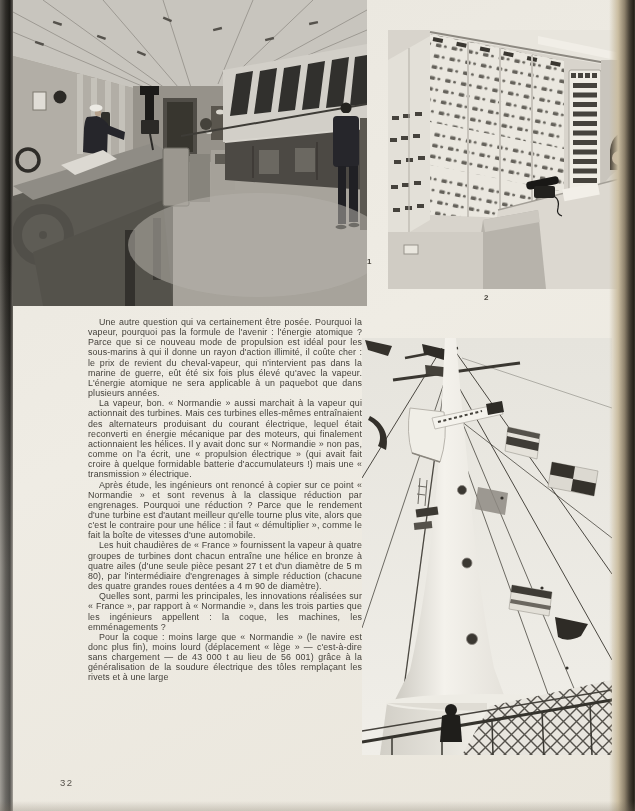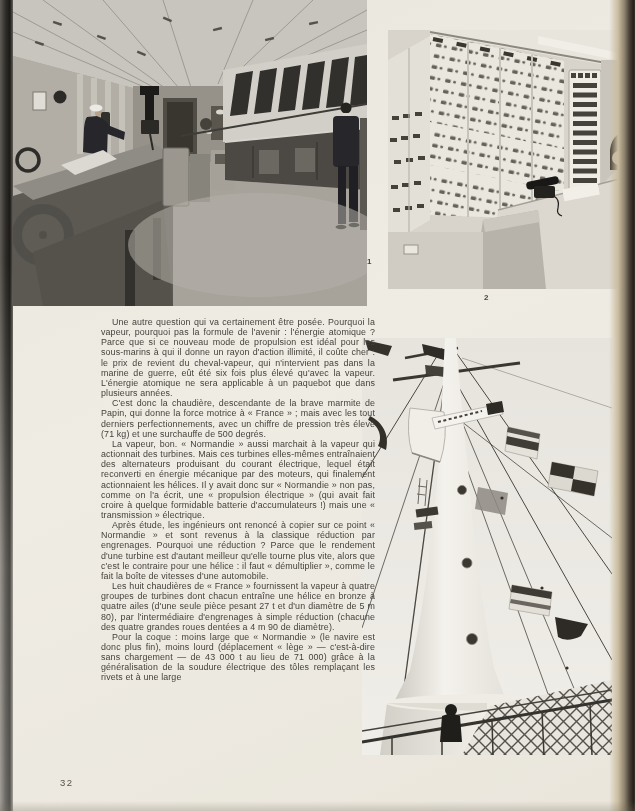--- a/index.html
+++ b/index.html
@@ -10,21 +10,21 @@
   }
   .photo{position:absolute;overflow:hidden;}
   .photo svg{display:block;}
   .photo-bridge{left:13px;top:0;width:354px;height:306px;}
   .photo-switchboard{left:388px;top:30px;width:247px;height:259px;}
   .photo-mast{left:362px;top:338px;width:250px;height:417px;}
   .figcap{position:absolute;font-size:8px;font-weight:bold;color:#4a463f;line-height:8px;}
   .figcap-1{left:367px;top:258px;}
   .figcap-2{left:484px;top:294px;}
   .textcol{
-    position:absolute;left:101px;top:317px;width:274px;
+    position:absolute;left:88px;top:317px;width:274px;
     color:#45423c;font-size:8.9px;line-height:10.15px;
     text-align:justify;letter-spacing:0.12px;
     hyphens:auto;-webkit-hyphens:auto;
   }
   .textcol p{margin:0;text-indent:11px;}
   .pagenum{position:absolute;left:60px;top:777px;font-size:9.5px;color:#56524b;letter-spacing:1.5px;}
   .edge-left{
     position:absolute;left:0;top:0;width:13px;height:811px;z-index:4;
     background:linear-gradient(to right,#87837b,#413e38 45%,#26241f 76%,#8f8a81);
   }
@@ -375,24 +375,24 @@
     </g>
   </g>
 </svg>
 </div>
 
 <span class="figcap figcap-1">1</span>
 <span class="figcap figcap-2">2</span>
 
 <div class="textcol" lang="fr">
   <p>Une autre question qui va certainement être posée. Pourquoi la vapeur, pourquoi pas la formule de l'avenir : l'énergie atomique ? Parce que si ce nouveau mode de propulsion est idéal pour les sous-marins à qui il donne un rayon d'action illimité, il coûte cher : le prix de revient du cheval-vapeur, qui n'intervient pas dans la marine de guerre, eût été six fois plus élevé qu'avec la vapeur. L'énergie atomique ne sera applicable à un paquebot que dans plusieurs années.</p>
-  <p>C'est donc la chaudière, descendante de la brave marmite de Papin, qui donne la force motrice à « France » ; mais avec les tout derniers perfectionnements, avec un chiffre de pression très élevé (71 kg) et une surchauffe de 500 degrés.</p>
   <p>La vapeur, bon. « Normandie » aussi marchait à la vapeur qui actionnait des turbines. Mais ces turbines elles-mêmes entraînaient des alternateurs produisant du courant électrique, lequel était reconverti en énergie mécanique par des moteurs, qui finalement actionnaient les hélices. Il y avait donc sur « Normandie » non pas, comme on l'a écrit, une « propulsion électrique » (qui avait fait croire à quelque formidable batterie d'accumulateurs !) mais une « transmission » électrique.</p>
   <p>Après étude, les ingénieurs ont renoncé à copier sur ce point « Normandie » et sont revenus à la classique réduction par engrenages. Pourquoi une réduction ? Parce que le rendement d'une turbine est d'autant meilleur qu'elle tourne plus vite, alors que c'est le contraire pour une hélice : il faut « démultiplier », comme le fait la boîte de vitesses d'une automobile.</p>
   <p>Les huit chaudières de « France » fournissent la vapeur à quatre groupes de turbines dont chacun entraîne une hélice en bronze à quatre ailes (d'une seule pièce pesant 27 t et d'un diamètre de 5 m 80), par l'intermédiaire d'engrenages à simple réduction (chacune des quatre grandes roues dentées a 4 m 90 de diamètre).</p>
-  <p>Pour la coque : moins large que « Normandie » (le navire est donc plus fin), moins lourd (déplacement « lège » — c'est-à-dire sans chargement — de 43 000 t au lieu de 71 000) grâce à la généralisation de la soudure électrique des tôles remplaçant les rivets et à une large</p>
+  <p>Quelles sont, parmi les principales, les innovations réalisées sur « France », par rapport à « Normandie », dans les trois parties que les ingénieurs appellent : la coque, les machines, les emménagements ?</p>
+  <p>Pour la coque : moins large que « Normandie » (le navire est donc plus fin), moins lourd (déplacement « lège » — c'est-à-dire sans chargement — de 43 000 t au lieu de 56 001) grâce à la généralisation de la soudure électrique des tôles remplaçant les rivets et à une large</p>
 </div>
 
 <div class="pagenum">32</div>
 
 <div class="edge-left"></div>
 <div class="edge-right"></div>
 <div class="edge-bottom"></div>
 
 </body></html>

